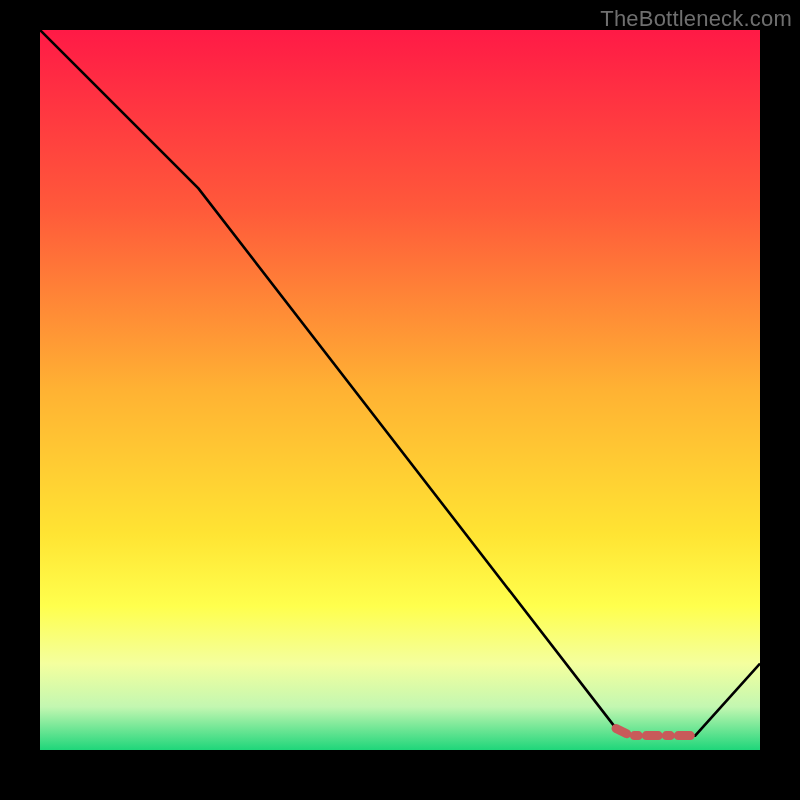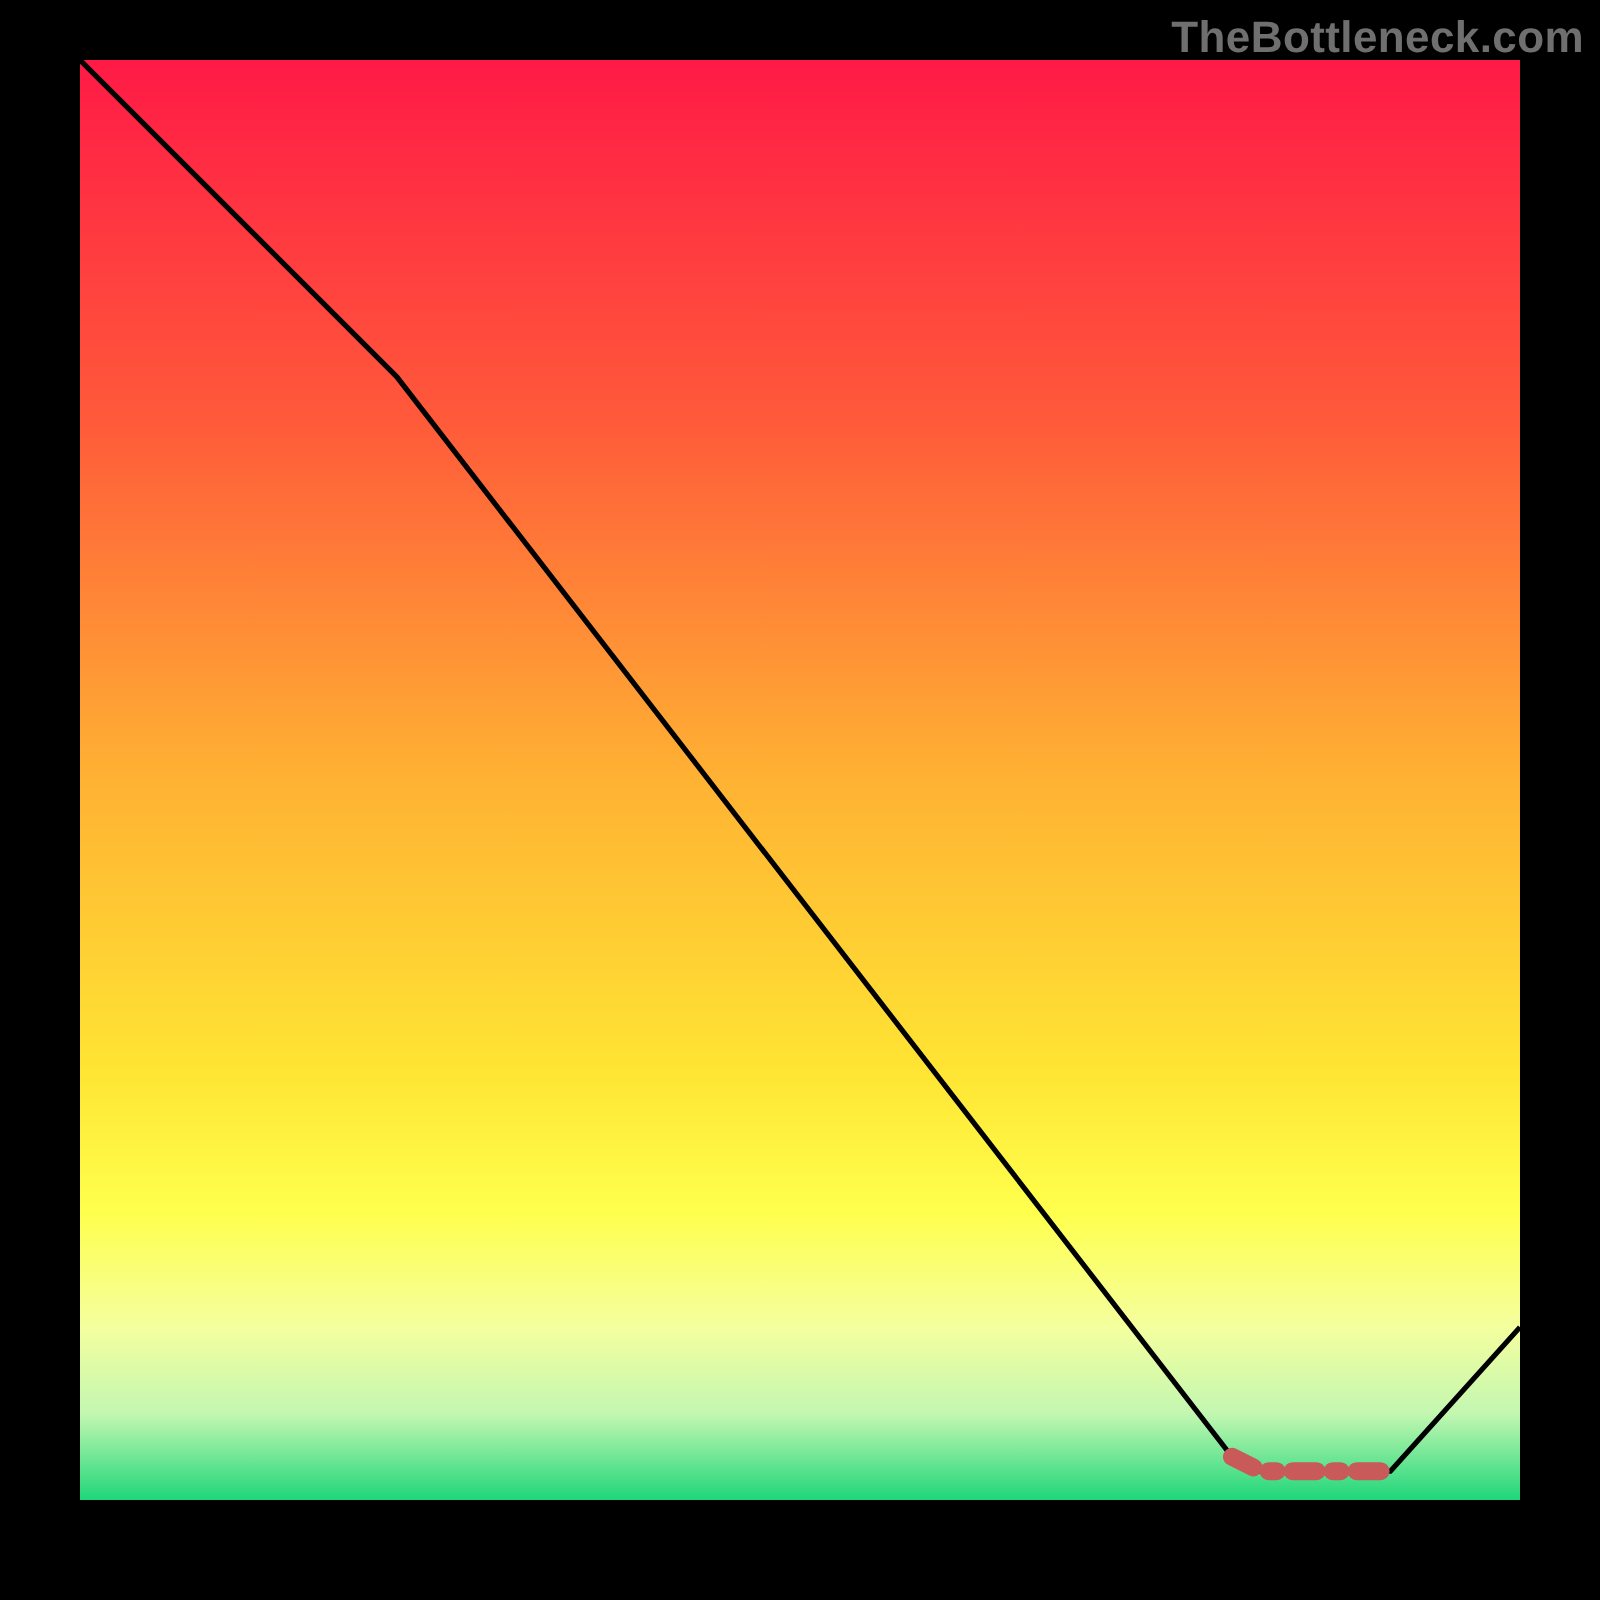--- a/index.html
+++ b/index.html
@@ -16,21 +16,21 @@
     width: 800px;
     height: 800px;
     background: #000;
   }
   .watermark {
     position: absolute;
     top: 6px;
     right: 8px;
     color: #6f6f6f;
     font-size: 22px;
-    font-weight: 700;
+    font-weight: 400;
     letter-spacing: 0.2px;
     z-index: 30;
     text-align: right;
   }
   .plot {
     position: absolute;
     left: 40px;
     top: 30px;
     width: 720px;
     height: 720px;

